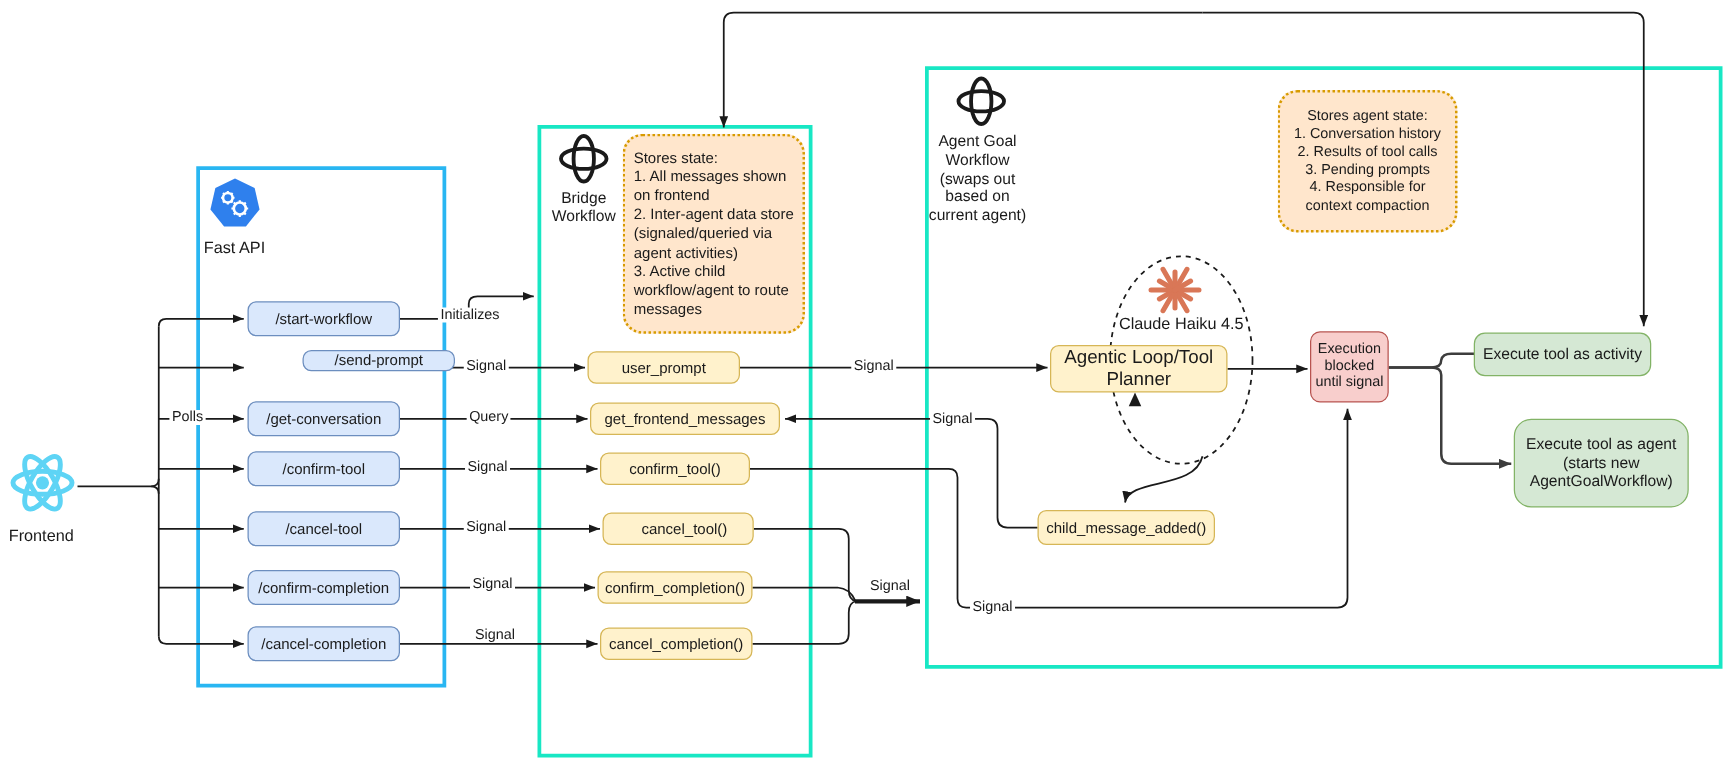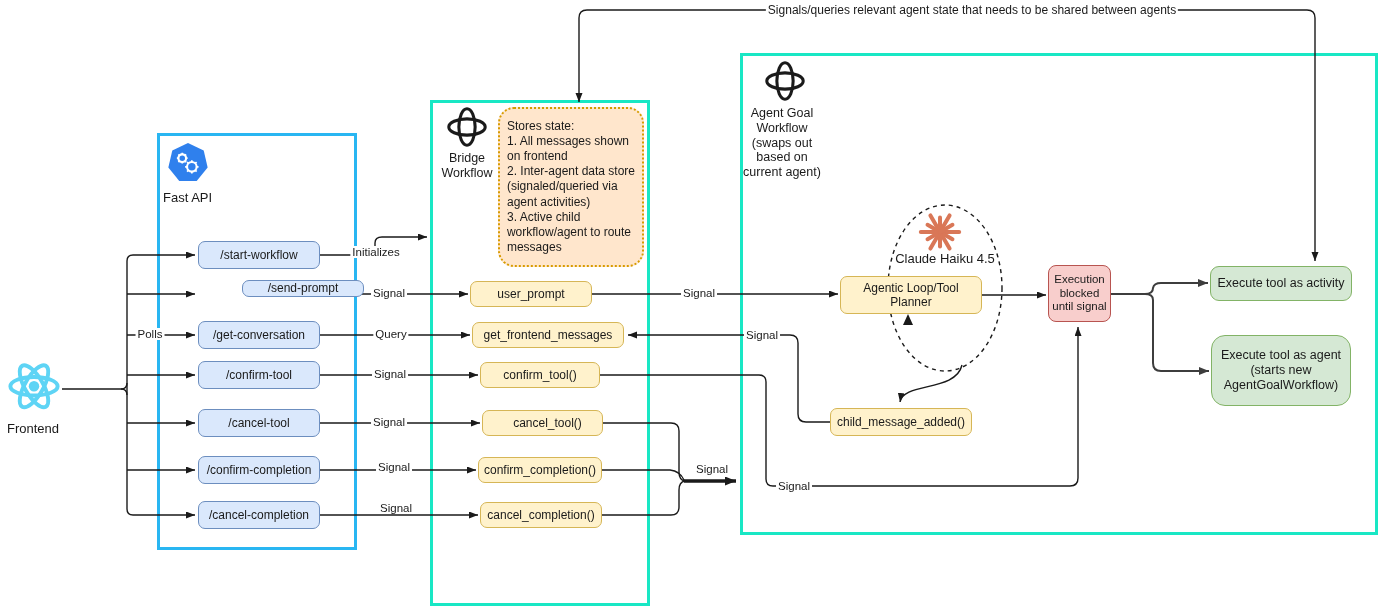--- a/index.html
+++ b/index.html
@@ -159,20 +159,26 @@
     <svg width="46" height="42" viewBox="0 0 48 42">
       <ellipse cx="24" cy="21" rx="19" ry="8.5" fill="none" stroke="#1a1a1a" stroke-width="3.2"></ellipse>
       <ellipse cx="24" cy="21" rx="8.5" ry="19" fill="none" stroke="#1a1a1a" stroke-width="3.2"></ellipse>
     </svg>
   </div>
   <div class="caption" style="left:734px;top:106px;width:96px;">Agent Goal
 Workflow
 (swaps out
 based on
 current agent)</div>
+  <div class="note" style="position:absolute;left:1022px;top:72px;width:140px;height:110px;display:flex;align-items:center;justify-content:center;text-align:center;font-size:11.5px;">Stores agent state:
+1. Conversation history
+2. Results of tool calls
+3. Pending prompts
+4. Responsible for
+context compaction</div>
 
   <div class="icon" style="left:917px;top:209px;">
     <svg width="46" height="46" viewBox="0 0 48 48">
       <g stroke="#d97757" stroke-width="4.2" stroke-linecap="round">
         <line x1="24" y1="24" x2="44" y2="24"></line>
         <line x1="24" y1="24" x2="37" y2="31.5"></line>
         <line x1="24" y1="24" x2="34" y2="41.3"></line>
         <line x1="24" y1="24" x2="24" y2="39"></line>
         <line x1="24" y1="24" x2="14" y2="41.3"></line>
         <line x1="24" y1="24" x2="11" y2="31.5"></line>
@@ -180,33 +186,32 @@
         <line x1="24" y1="24" x2="11" y2="16.5"></line>
         <line x1="24" y1="24" x2="14" y2="6.7"></line>
         <line x1="24" y1="24" x2="24" y2="9"></line>
         <line x1="24" y1="24" x2="34" y2="6.7"></line>
         <line x1="24" y1="24" x2="37" y2="16.5"></line>
       </g>
     </svg>
   </div>
   <div class="caption" style="left:890px;top:251px;width:110px;font-size:13px;">Claude Haiku 4.5</div>
 
-  <div class="node handler" style="left:840px;top:276px;width:142px;height:38px;font-size:12px;white-space:pre-line;">Agentic Loop/Tool
+  <div class="node handler" style="left:840px;top:276px;width:142px;height:38px;font-size:15px;white-space:pre-line;">Agentic Loop/Tool
 Planner</div>
   <div class="node blocked" style="left:1048px;top:265px;width:63px;height:57px;">Execution
 blocked
 until signal</div>
   <div class="node handler" style="left:830px;top:408px;width:142px;height:28px;">child_message_added()</div>
 
-  <div class="node tool" style="left:1210px;top:266px;width:142px;height:35px;">Execute tool as activity</div>
+  <div class="node tool" style="left:1179px;top:266px;width:142px;height:35px;">Execute tool as activity</div>
   <div class="node tool" style="left:1211px;top:335px;width:140px;height:71px;border-radius:14px;">Execute tool as agent
 (starts new
 AgentGoalWorkflow)</div>
 
-  <span class="wire-label" style="left:972px;top:10px;font-size:12px;">Signals/queries relevant agent state that needs to be shared between agents</span>
   <span class="wire-label" style="left:150px;top:334px;">Polls</span>
   <span class="wire-label" style="left:376px;top:252px;">Initializes</span>
   <span class="wire-label" style="left:389px;top:293px;">Signal</span>
   <span class="wire-label" style="left:391px;top:334px;">Query</span>
   <span class="wire-label" style="left:390px;top:374px;">Signal</span>
   <span class="wire-label" style="left:389px;top:422px;">Signal</span>
   <span class="wire-label" style="left:394px;top:467px;">Signal</span>
   <span class="wire-label" style="left:396px;top:508px;">Signal</span>
   <span class="wire-label" style="left:699px;top:293px;">Signal</span>
   <span class="wire-label" style="left:762px;top:335px;">Signal</span>

